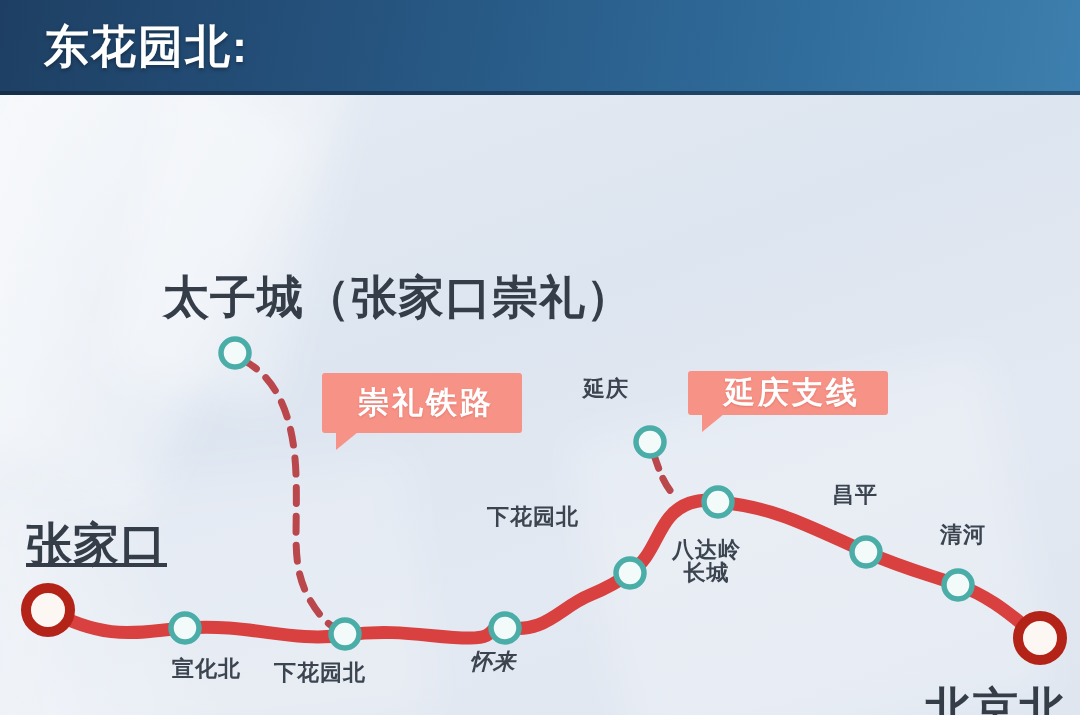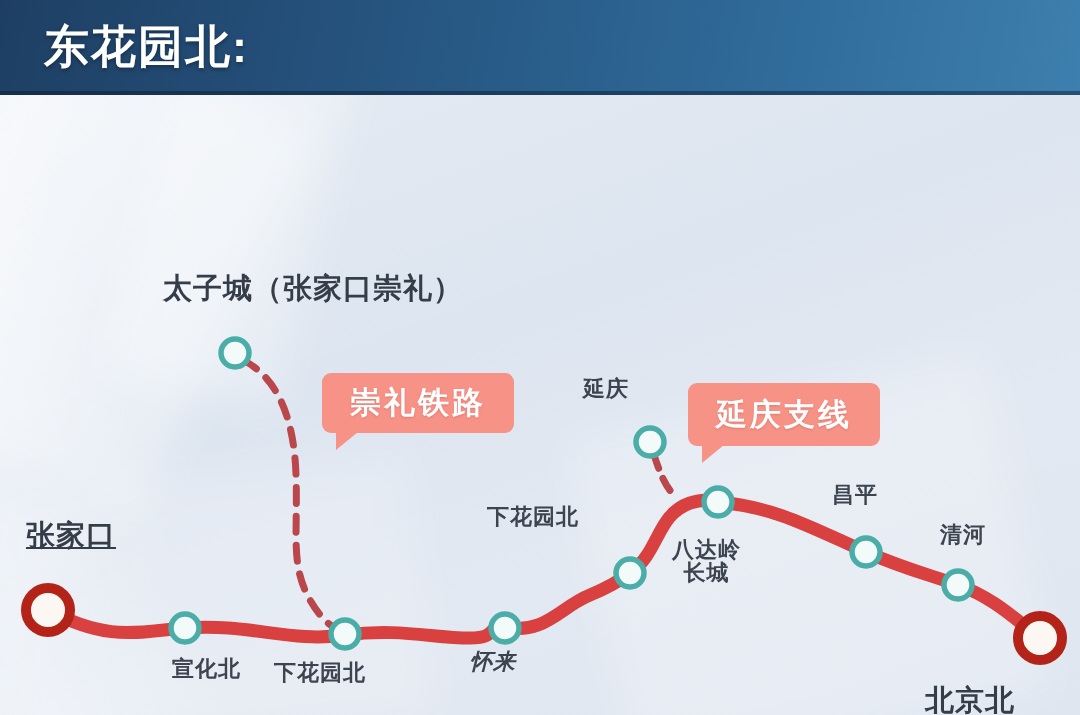--- a/index.html
+++ b/index.html
@@ -43,27 +43,27 @@
   .s3{left:600px;top:300px;width:420px;height:340px;transform:rotate(-12deg);background:rgba(255,255,255,.22)!important;}
   .s4{left:0px;top:380px;width:420px;height:260px;transform:rotate(-6deg);background:rgba(255,255,255,.18)!important;}
 
   svg.lines{position:absolute;left:0;top:0;width:1080px;height:620px;}
 
   
   .lbl{
     position:absolute;color:#3c4450;font-weight:bold;white-space:nowrap;
     letter-spacing:1px;line-height:1.06;
   }
-  .lbl.big{font-size:29px;color:#353d49;}
+  .lbl.big{font-size:46px;color:#353d49;}
   .lbl.mid{font-size:22px;}
 
   
   .callout{
-    position:absolute;background:#f79287;border-radius:9px;
-    display:flex;align-items:center;justify-content:center;
+    position:absolute;background:#f79287;border-radius:3px;
+    display:flex;align-items:center;justify-content:center;padding-left:8px;
   }
   .callout .ctxt{
     color:#ffffff;font-size:31px;font-weight:bold;letter-spacing:3px;
     text-shadow:0 1px 2px rgba(180,60,50,.30);white-space:nowrap;
   }
   .callout .tail{
     position:absolute;left:14px;bottom:-17px;width:0;height:0;
     border-left:0 solid transparent;border-right:22px solid transparent;
     border-top:18px solid #f79287;
   }
@@ -148,19 +148,19 @@
         <div class="lbl big" style="left: 163px; top: 178px;">
           <div>太子城（张家口崇礼）</div>
         </div>
       </div>
 
     <div class="callout" id="callout-0" style="left: 322px; top: 278px; width: 192px; height: 60px; background: rgb(247, 146, 135);">
       <span class="ctxt">崇礼铁路</span>
       <span class="tail" style="border-top-color: rgb(247, 146, 135);"></span>
     </div>
 
-    <div class="callout" id="callout-1" style="left: 688px; top: 288px; width: 192px; height: 63px; background: rgb(247, 146, 135); font-family: Liberation Serif, serif;">
+    <div class="callout" id="callout-1" style="left: 688px; top: 276px; width: 192px; height: 44px; background: rgb(247, 146, 135); font-family: Liberation Serif, serif;">
       <span class="ctxt">延庆支线</span>
       <span class="tail" style="border-top-color: rgb(247, 146, 135);"></span>
     </div>
 
   </div>
 </div>
 
 </body></html>

